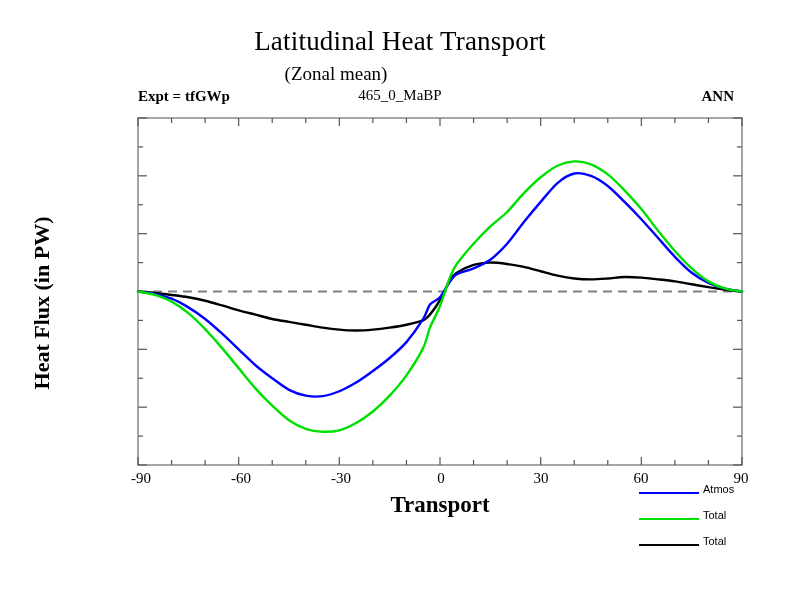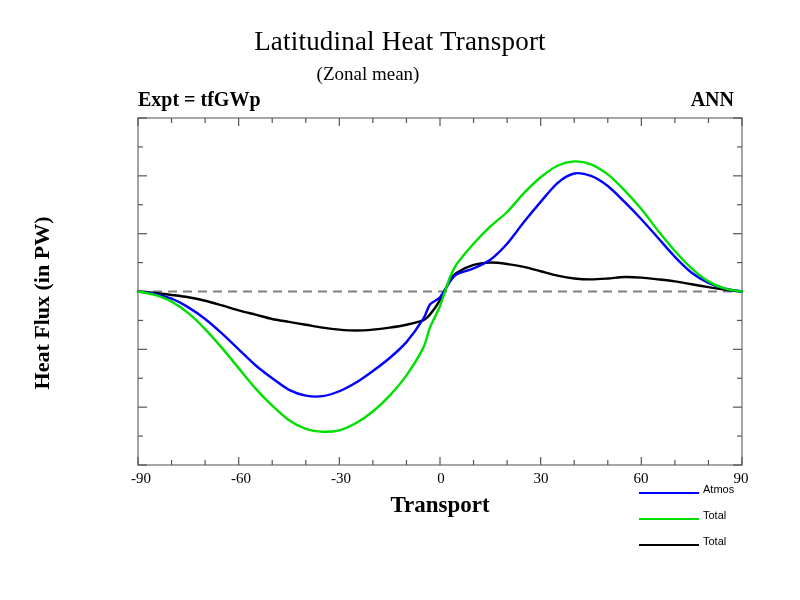--- a/index.html
+++ b/index.html
@@ -35,26 +35,25 @@
     letter-spacing: 0.2px;
   }
   .title-sub {
     position: absolute;
     left: 0;
     top: 63px;
     width: 672px;
     text-align: center;
     font-size: 19px;
     font-family: "Liberation Serif", "DejaVu Serif", serif;
-    margin-left: 32px;
   }
   .hdr {
     position: absolute;
     top: 88px;
-    font-size: 20px;
+    font-size: 15px;
     font-weight: bold;
     font-family: "Liberation Serif", "DejaVu Serif", serif;
     white-space: nowrap;
   }
   .hdr-left  { left: 138px; }
   .hdr-mid   { left: 0; width: 800px; text-align: center; font-weight: normal; top: 87px; font-size: 15px;}
   .hdr-right { right: 66px; }
 
   .ylabel {
     position: absolute;
@@ -125,20 +124,21 @@
 </style>
 </head>
 <body>
 
 <div id="figure">
 
   <div class="title-main">Latitudinal Heat Transport</div>
   <div class="title-sub">(Zonal mean)</div>
 
   <div class="hdr hdr-left">Expt = tfGWp</div>
+  <div class="hdr hdr-mid">465_0_MaBP</div>
   <div class="hdr hdr-right">ANN</div>
 
   <div class="ylabel">Heat Flux (in PW)</div>
   <div class="xlabel">Transport</div>
 
 
   <div>
     <div class="xtick-label" style="left:141px">-90</div>
     <div class="xtick-label" style="left:241px">-60</div>
     <div class="xtick-label" style="left:341px">-30</div>

